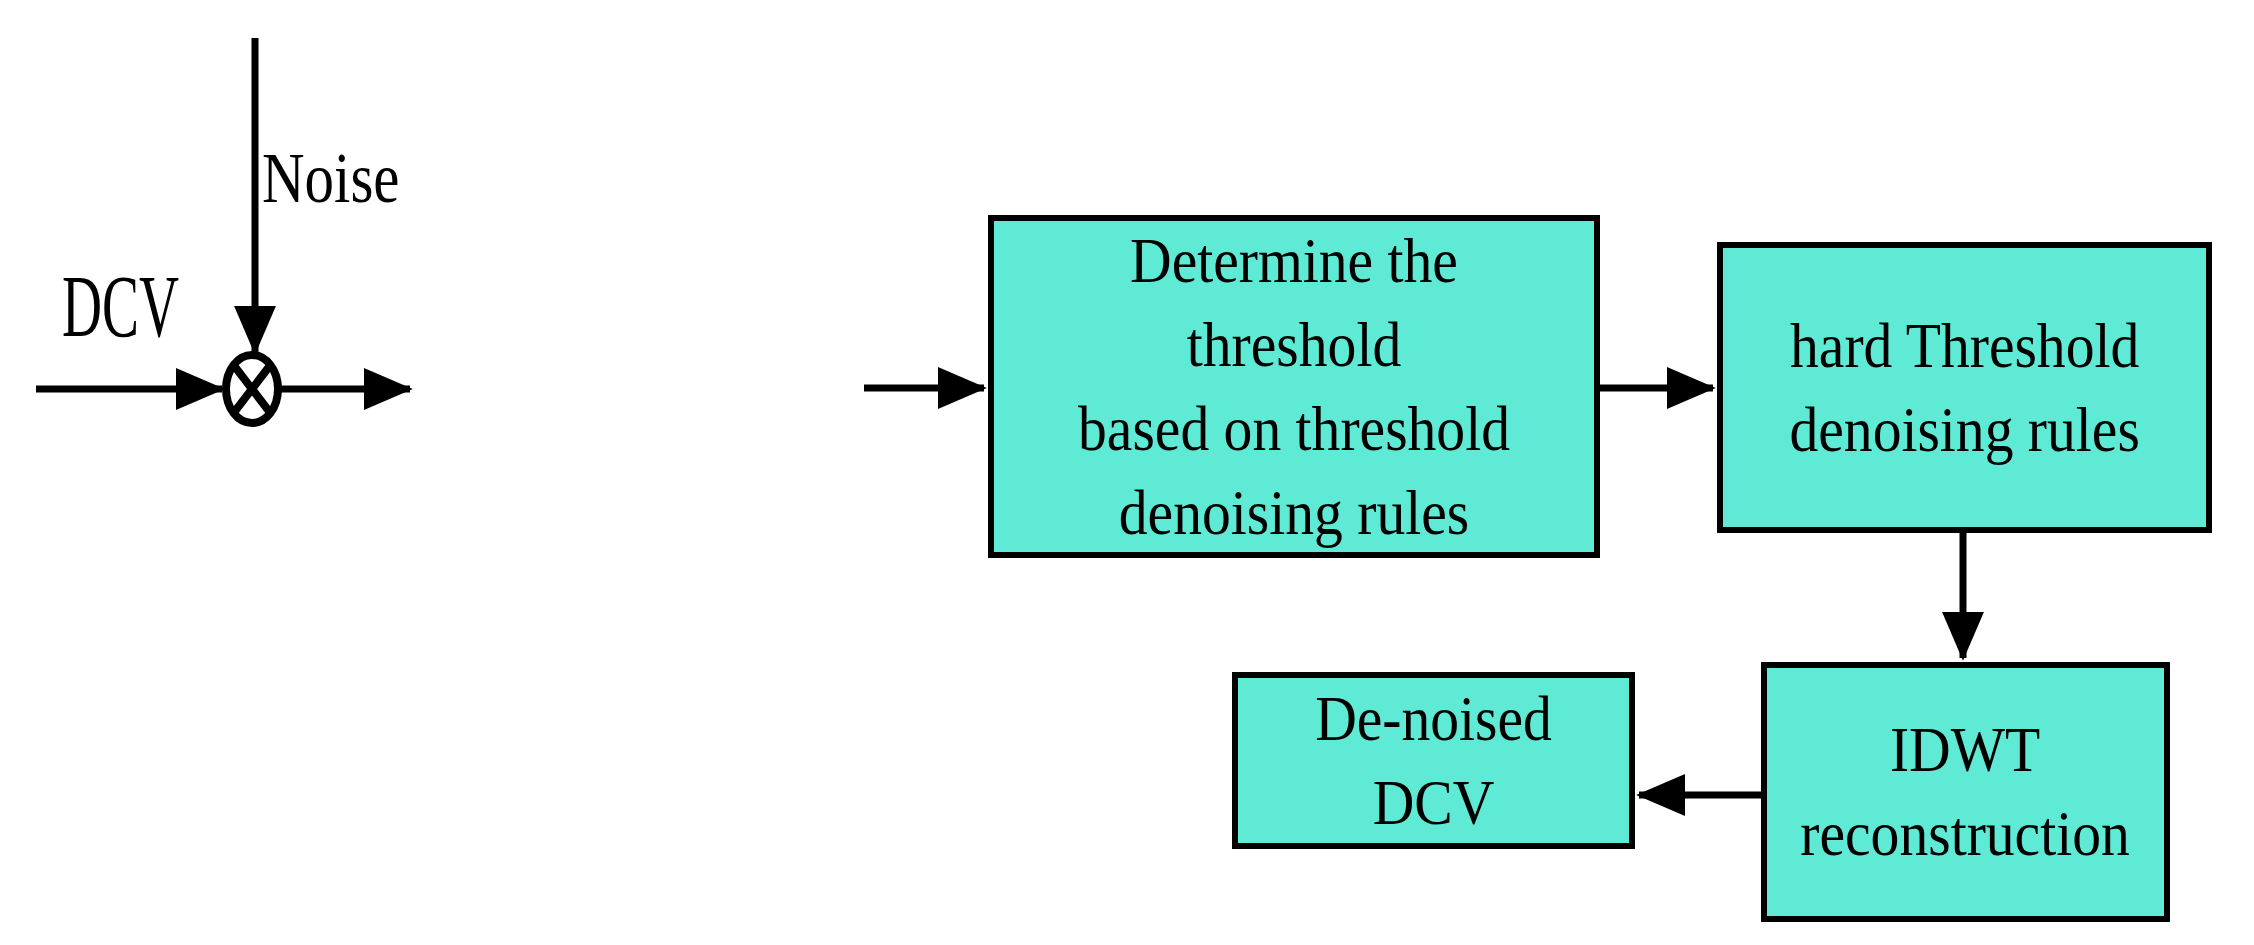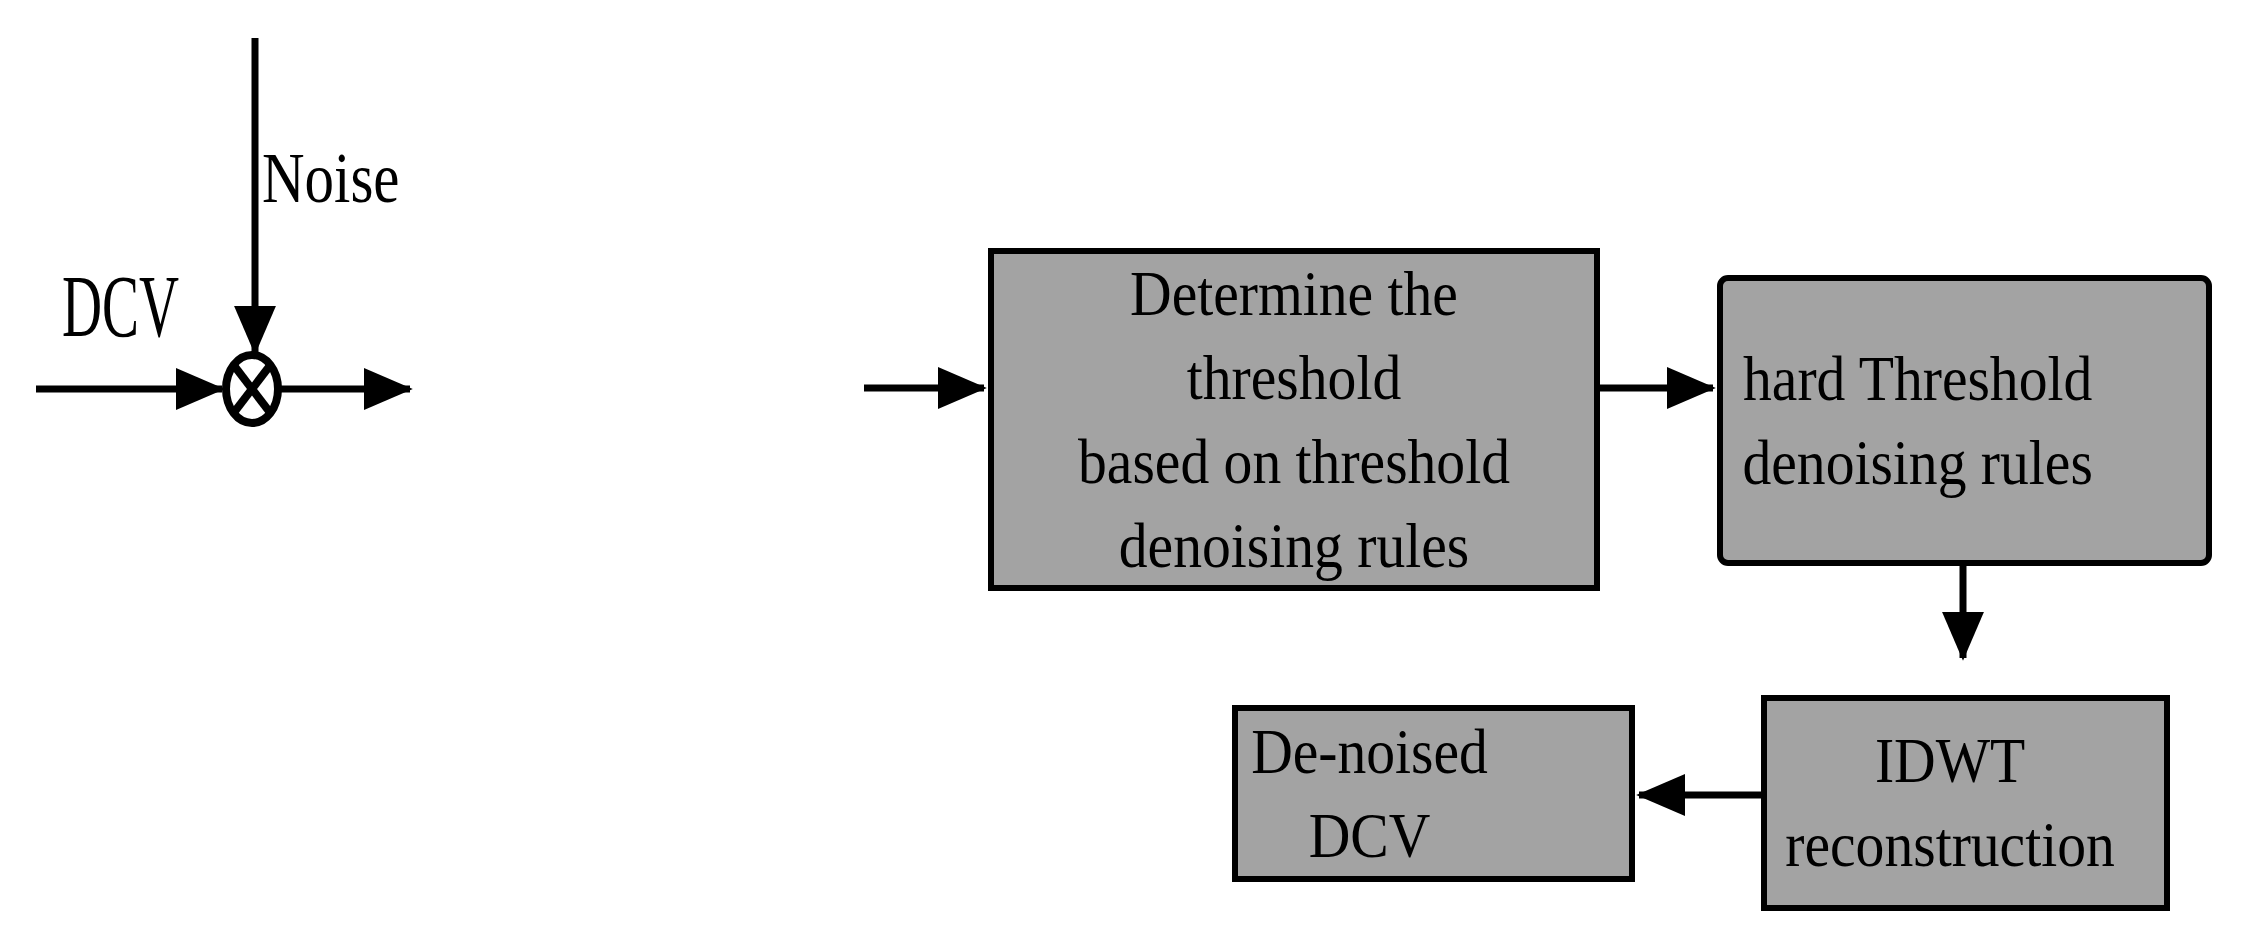--- a/index.html
+++ b/index.html
@@ -31,25 +31,25 @@
     stroke: #000000;
     stroke-width: 8;
     fill: #FFFFFF;
   }
   .wires line.mixer-cross {
     stroke-width: 8;
   }
   .node {
     position: absolute;
     box-sizing: border-box;
-    background: #a3a3a3;
+    background: #5eead4;
     border: 6px solid #000000;
     display: flex;
     align-items: center;
-    margin-top: 33px;
+    justify-content: center;
   }
   .node .node-label {
     display: block;
     white-space: pre-line;
     text-align: center;
     font-size: 64px;
     line-height: 84px;
     transform: scaleX(0.9);
     transform-origin: 50% 50%;
   }
@@ -66,22 +66,22 @@
     transform: scaleX(0.63);
   }
   .label-noise {
     left: 262px;
     top: 143px;
     font-size: 71px;
     transform: scaleX(0.83);
   }
   #node-db4      { left: 414px;  top: 264px; width: 450px; height: 246px; }
   #node-determine{ left: 988px;  top: 215px; width: 612px; height: 343px; }
-  #node-hard     { left: 1717px; top: 242px; width: 495px; height: 291px; border-radius: 11px; }
-  #node-idwt     { left: 1761px; top: 662px; width: 409px; height: 216px; }
+  #node-hard     { left: 1717px; top: 242px; width: 495px; height: 291px; }
+  #node-idwt     { left: 1761px; top: 662px; width: 409px; height: 260px; }
   #node-denoised { left: 1232px; top: 672px; width: 403px; height: 177px; }
 </style>
 </head>
 <body>
 
 <div class="canvas">
 
   <svg class="wires" viewBox="0 0 2254 945" aria-hidden="true">
     <defs>
       <marker id="ah" markerWidth="8" markerHeight="7" refX="6.6" refY="3" orient="auto" markerUnits="strokeWidth">

